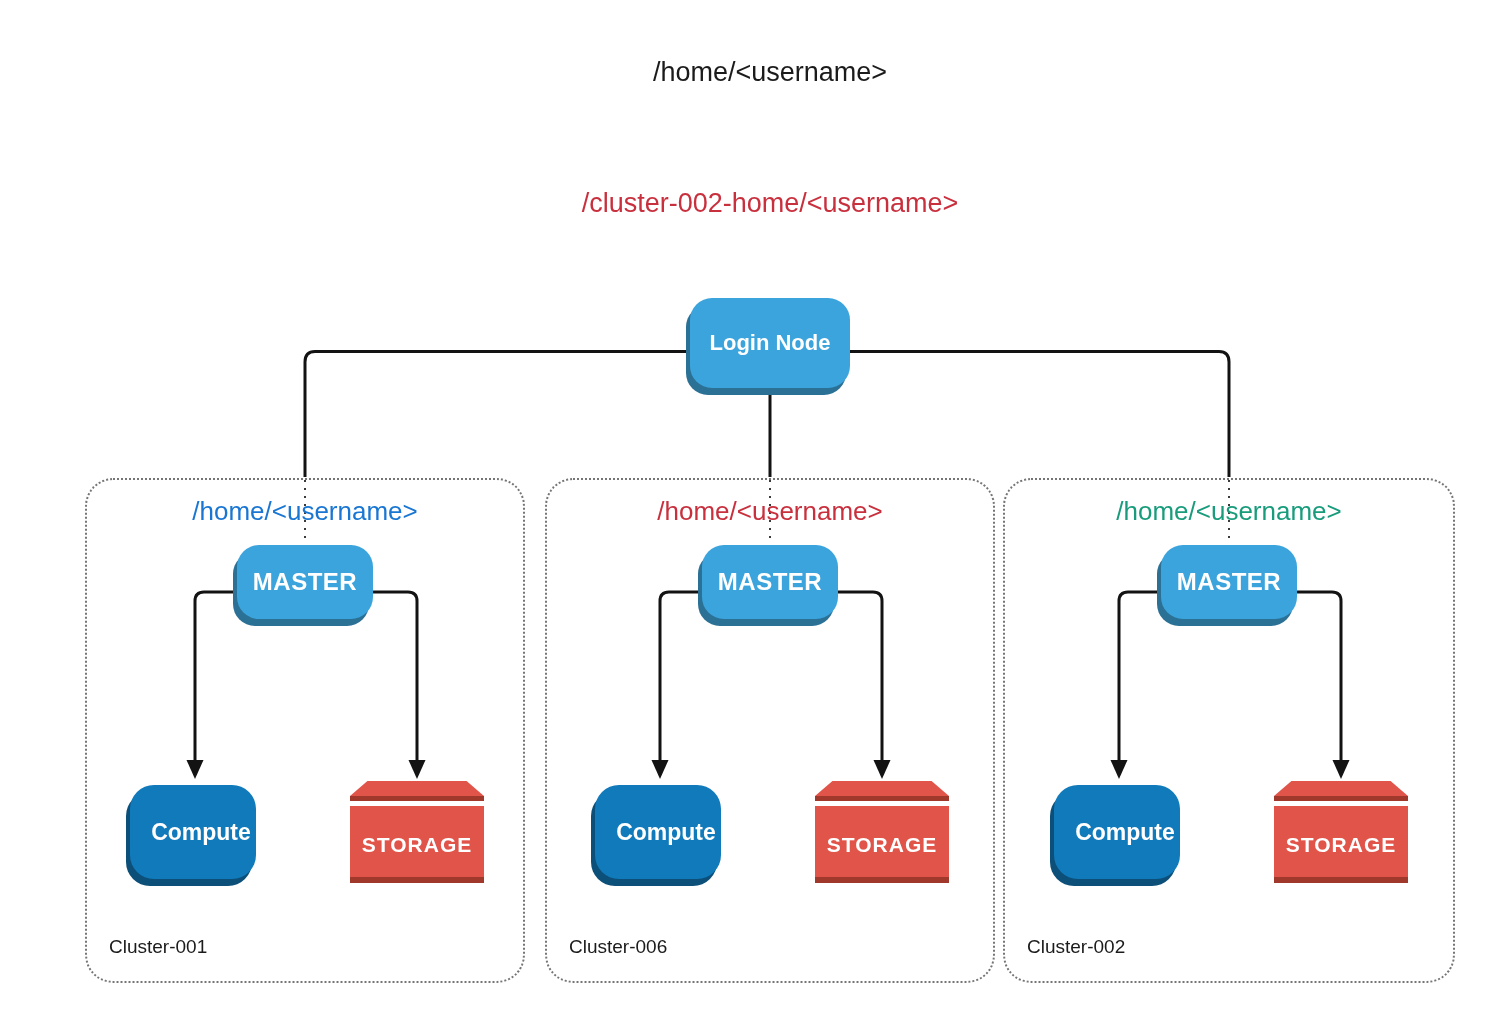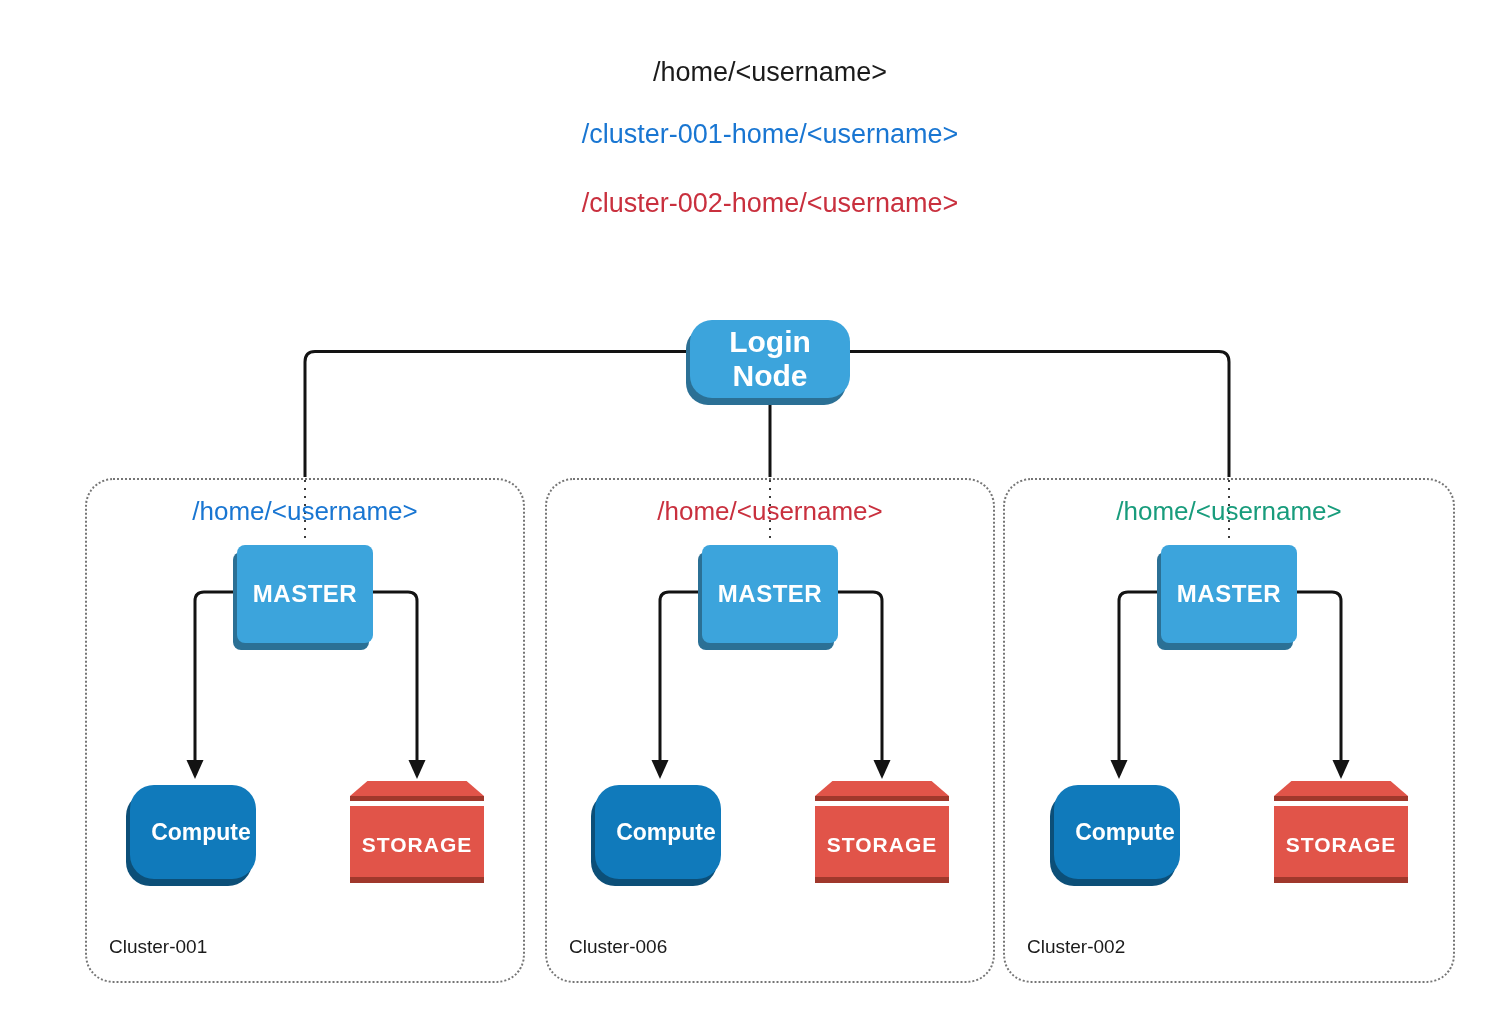--- a/index.html
+++ b/index.html
@@ -10,23 +10,23 @@
   .wires{position:absolute;left:0;top:0;width:1501px;height:1024px;}
 
   
   .header-path{position:absolute;left:400px;width:740px;text-align:center;
                font-size:27px;line-height:30px;font-weight:400;white-space:nowrap;}
   .hp-0{top:57px;} .hp-1{top:119px;} .hp-2{top:188px;} .hp-3{top:252px;}
 
   
   .node{position:absolute;display:flex;align-items:center;justify-content:center;
         color:#ffffff;font-weight:bold;text-align:center;}
-  .login-node{left:690px;top:320px;width:160px;height:78px;border-radius:22px;
-        background:#3ca4dc;box-shadow:-4px 7px 0 #2b7095;font-size:30px;}
-  .master{top:65px;left:calc(50% - 68px);width:136px;height:98px;border-radius:8px;
+  .login-node{left:690px;top:298px;width:160px;height:90px;border-radius:22px;
+        background:#3ca4dc;box-shadow:-4px 7px 0 #2b7095;font-size:22px;}
+  .master{top:65px;left:calc(50% - 68px);width:136px;height:74px;border-radius:22px;
         background:#3ca4dc;box-shadow:-4px 7px 0 #2b7095;font-size:24px;letter-spacing:0.5px;}
   .compute{top:305px;left:calc(50% - 175px);width:110px;height:94px;border-radius:24px;
         background:#107abb;box-shadow:-4px 7px 0 #0c4f78;font-size:23px;padding-left:16px;}
 
   
   .cluster{position:absolute;top:478px;height:505px;border:2px dotted #757575;
            border-radius:28px;box-sizing:border-box;}
   .cluster-1{left:85px;width:440px;}
   .cluster-2{left:545px;width:450px;}
   .cluster-3{left:1003px;width:452px;}
@@ -70,21 +70,20 @@
     <path d="M 770 592 L 873 592 Q 882 592 882 601 L 882 761" fill="none" stroke="#131313" stroke-width="3"></path>
     <polygon points="873.5,760 890.5,760 882,779" fill="#131313"></polygon>
 
     <path d="M 1229 592 L 1128 592 Q 1119 592 1119 601 L 1119 761" fill="none" stroke="#131313" stroke-width="3"></path>
     <polygon points="1110.5,760 1127.5,760 1119,779" fill="#131313"></polygon>
     <path d="M 1229 592 L 1332 592 Q 1341 592 1341 601 L 1341 761" fill="none" stroke="#131313" stroke-width="3"></path>
     <polygon points="1332.5,760 1349.5,760 1341,779" fill="#131313"></polygon>
   </svg>
 
   <div class="header-path hp-0" style="color: rgb(27, 27, 27);">/home/&lt;username&gt;</div>
-  <div class="header-path hp-1" style="color: rgb(25, 118, 210);">/cluster-001-home/&lt;username&gt;</div>
   <div class="header-path hp-2" style="color: rgb(201, 48, 62);">/cluster-002-home/&lt;username&gt;</div>
 
   <div class="node login-node" style="background-color: rgb(60, 164, 220);">
     <span>Login Node</span>
   </div>
 
   <section class="cluster cluster-1">
     <div class="cluster-home" style="color: rgb(25, 118, 210);">/home/&lt;username&gt;</div>
     <div class="node master">
       <span>MASTER</span>

